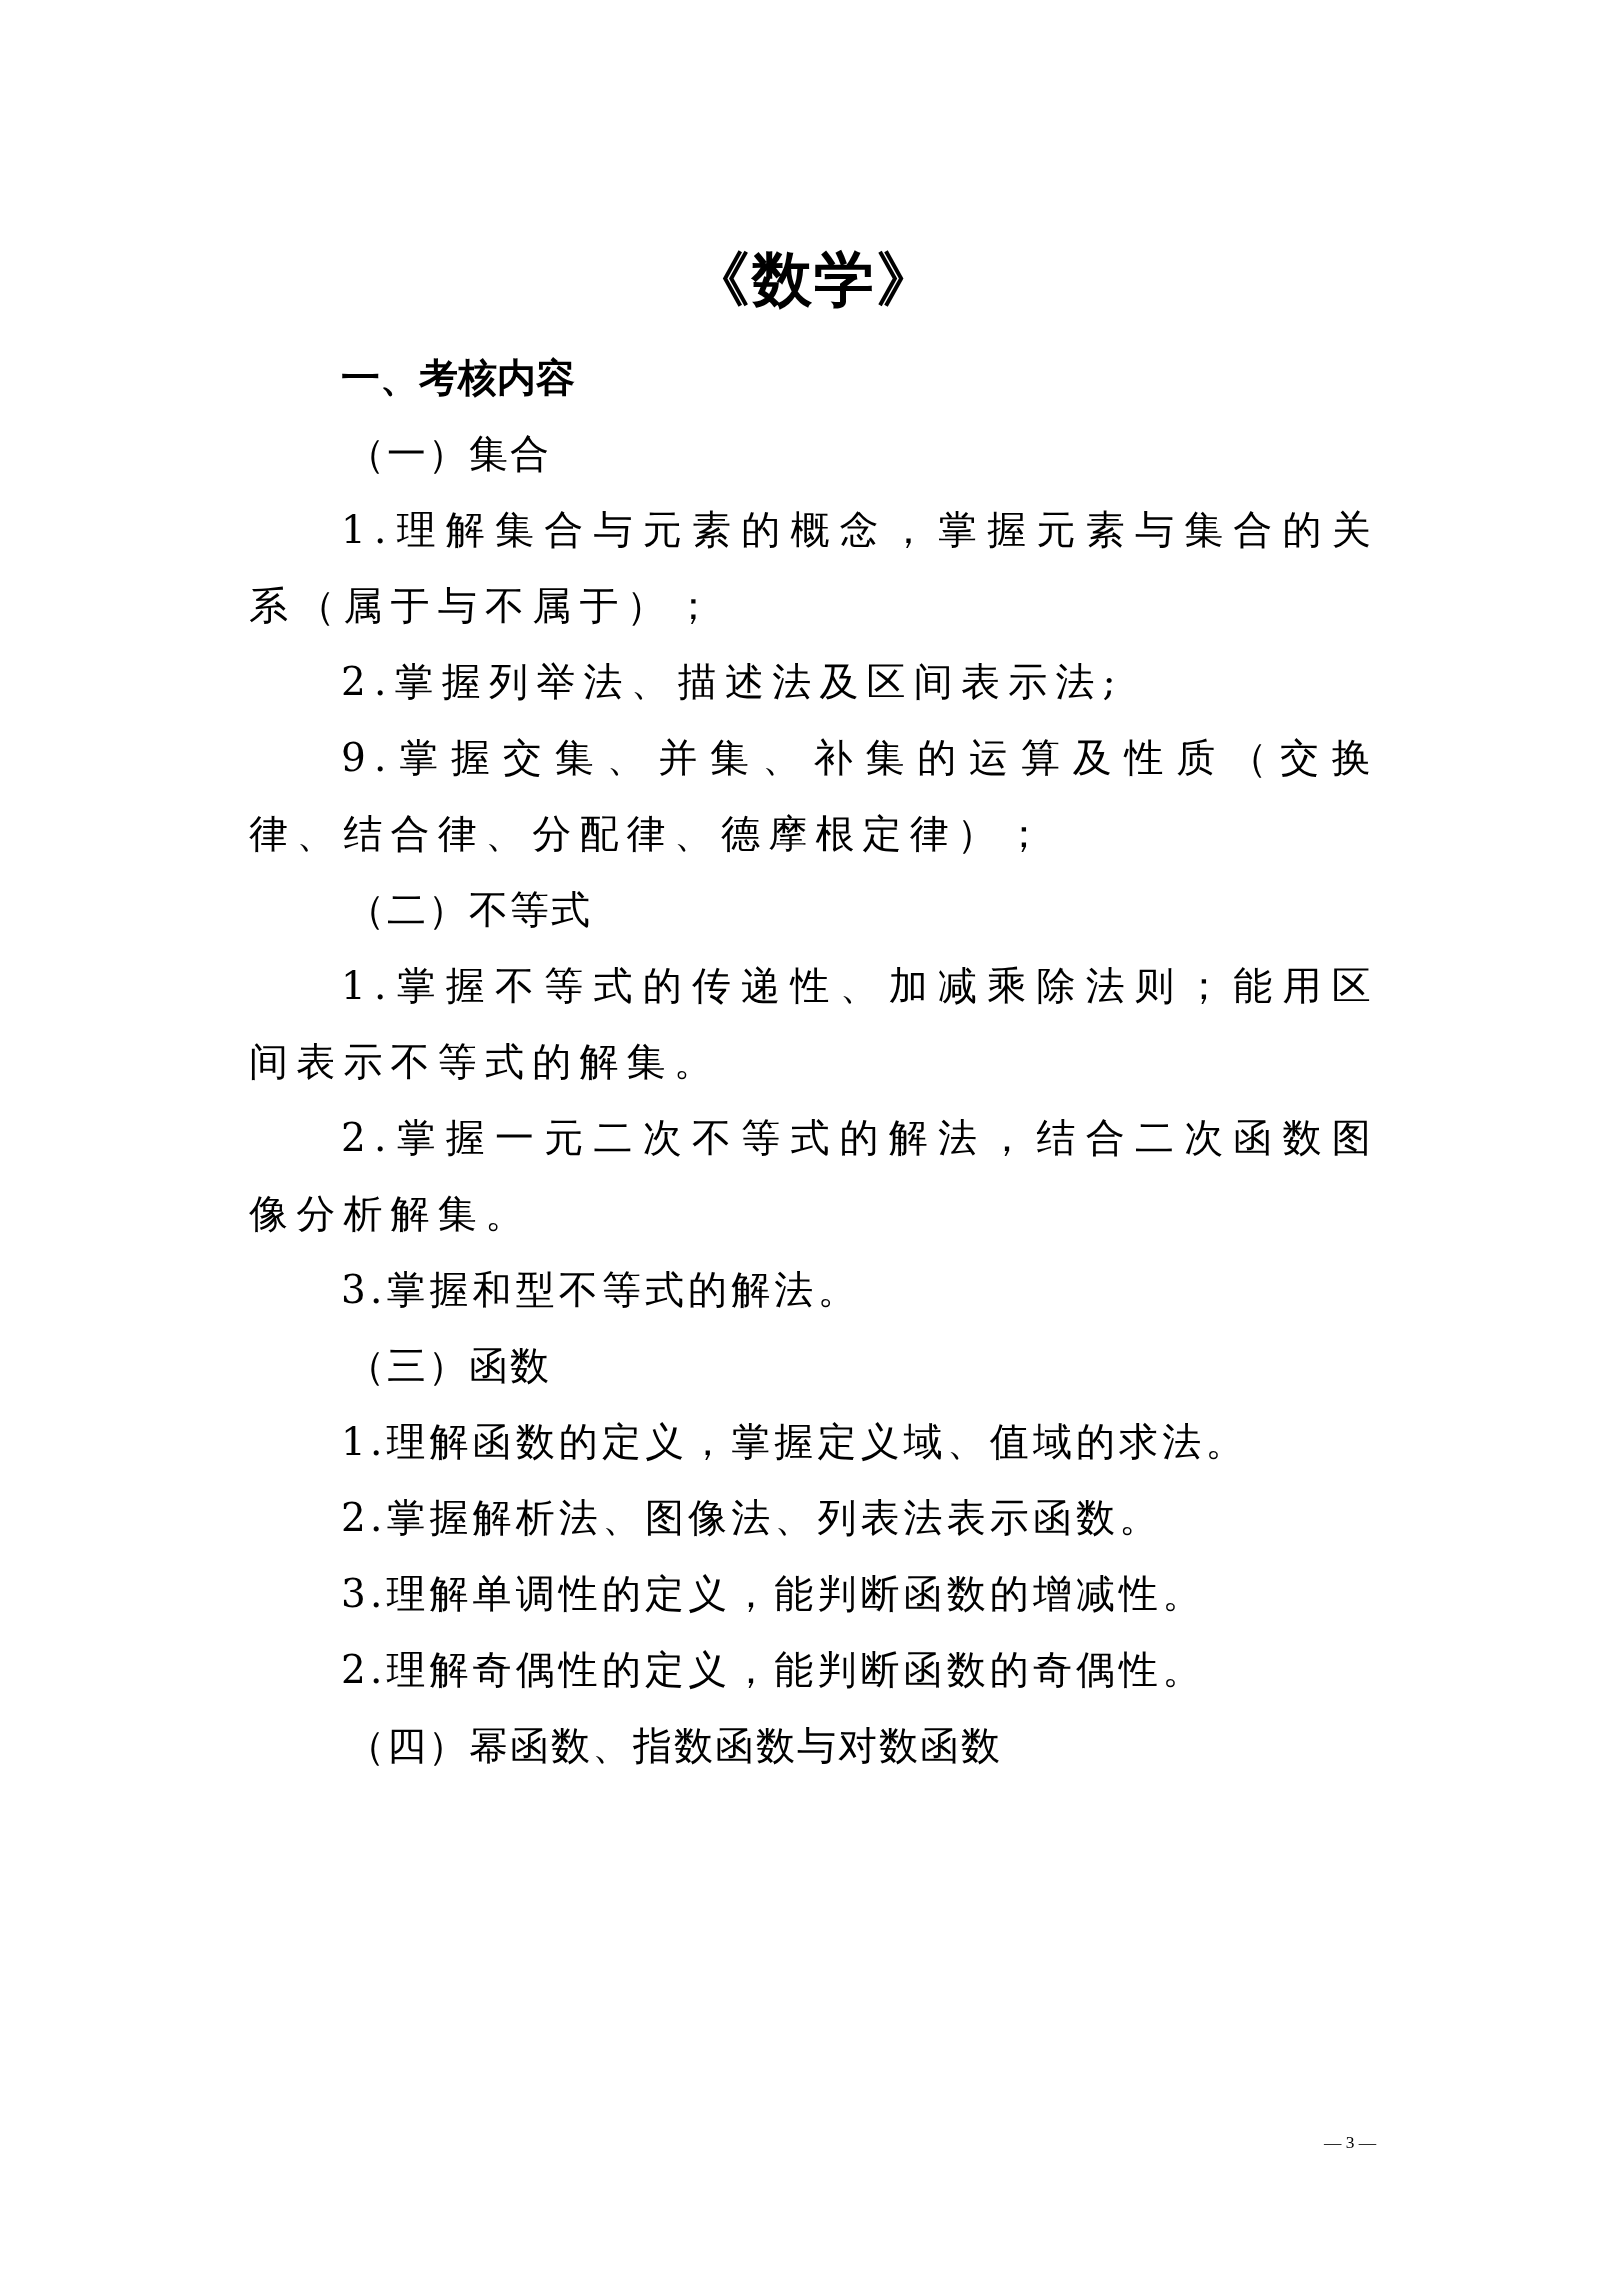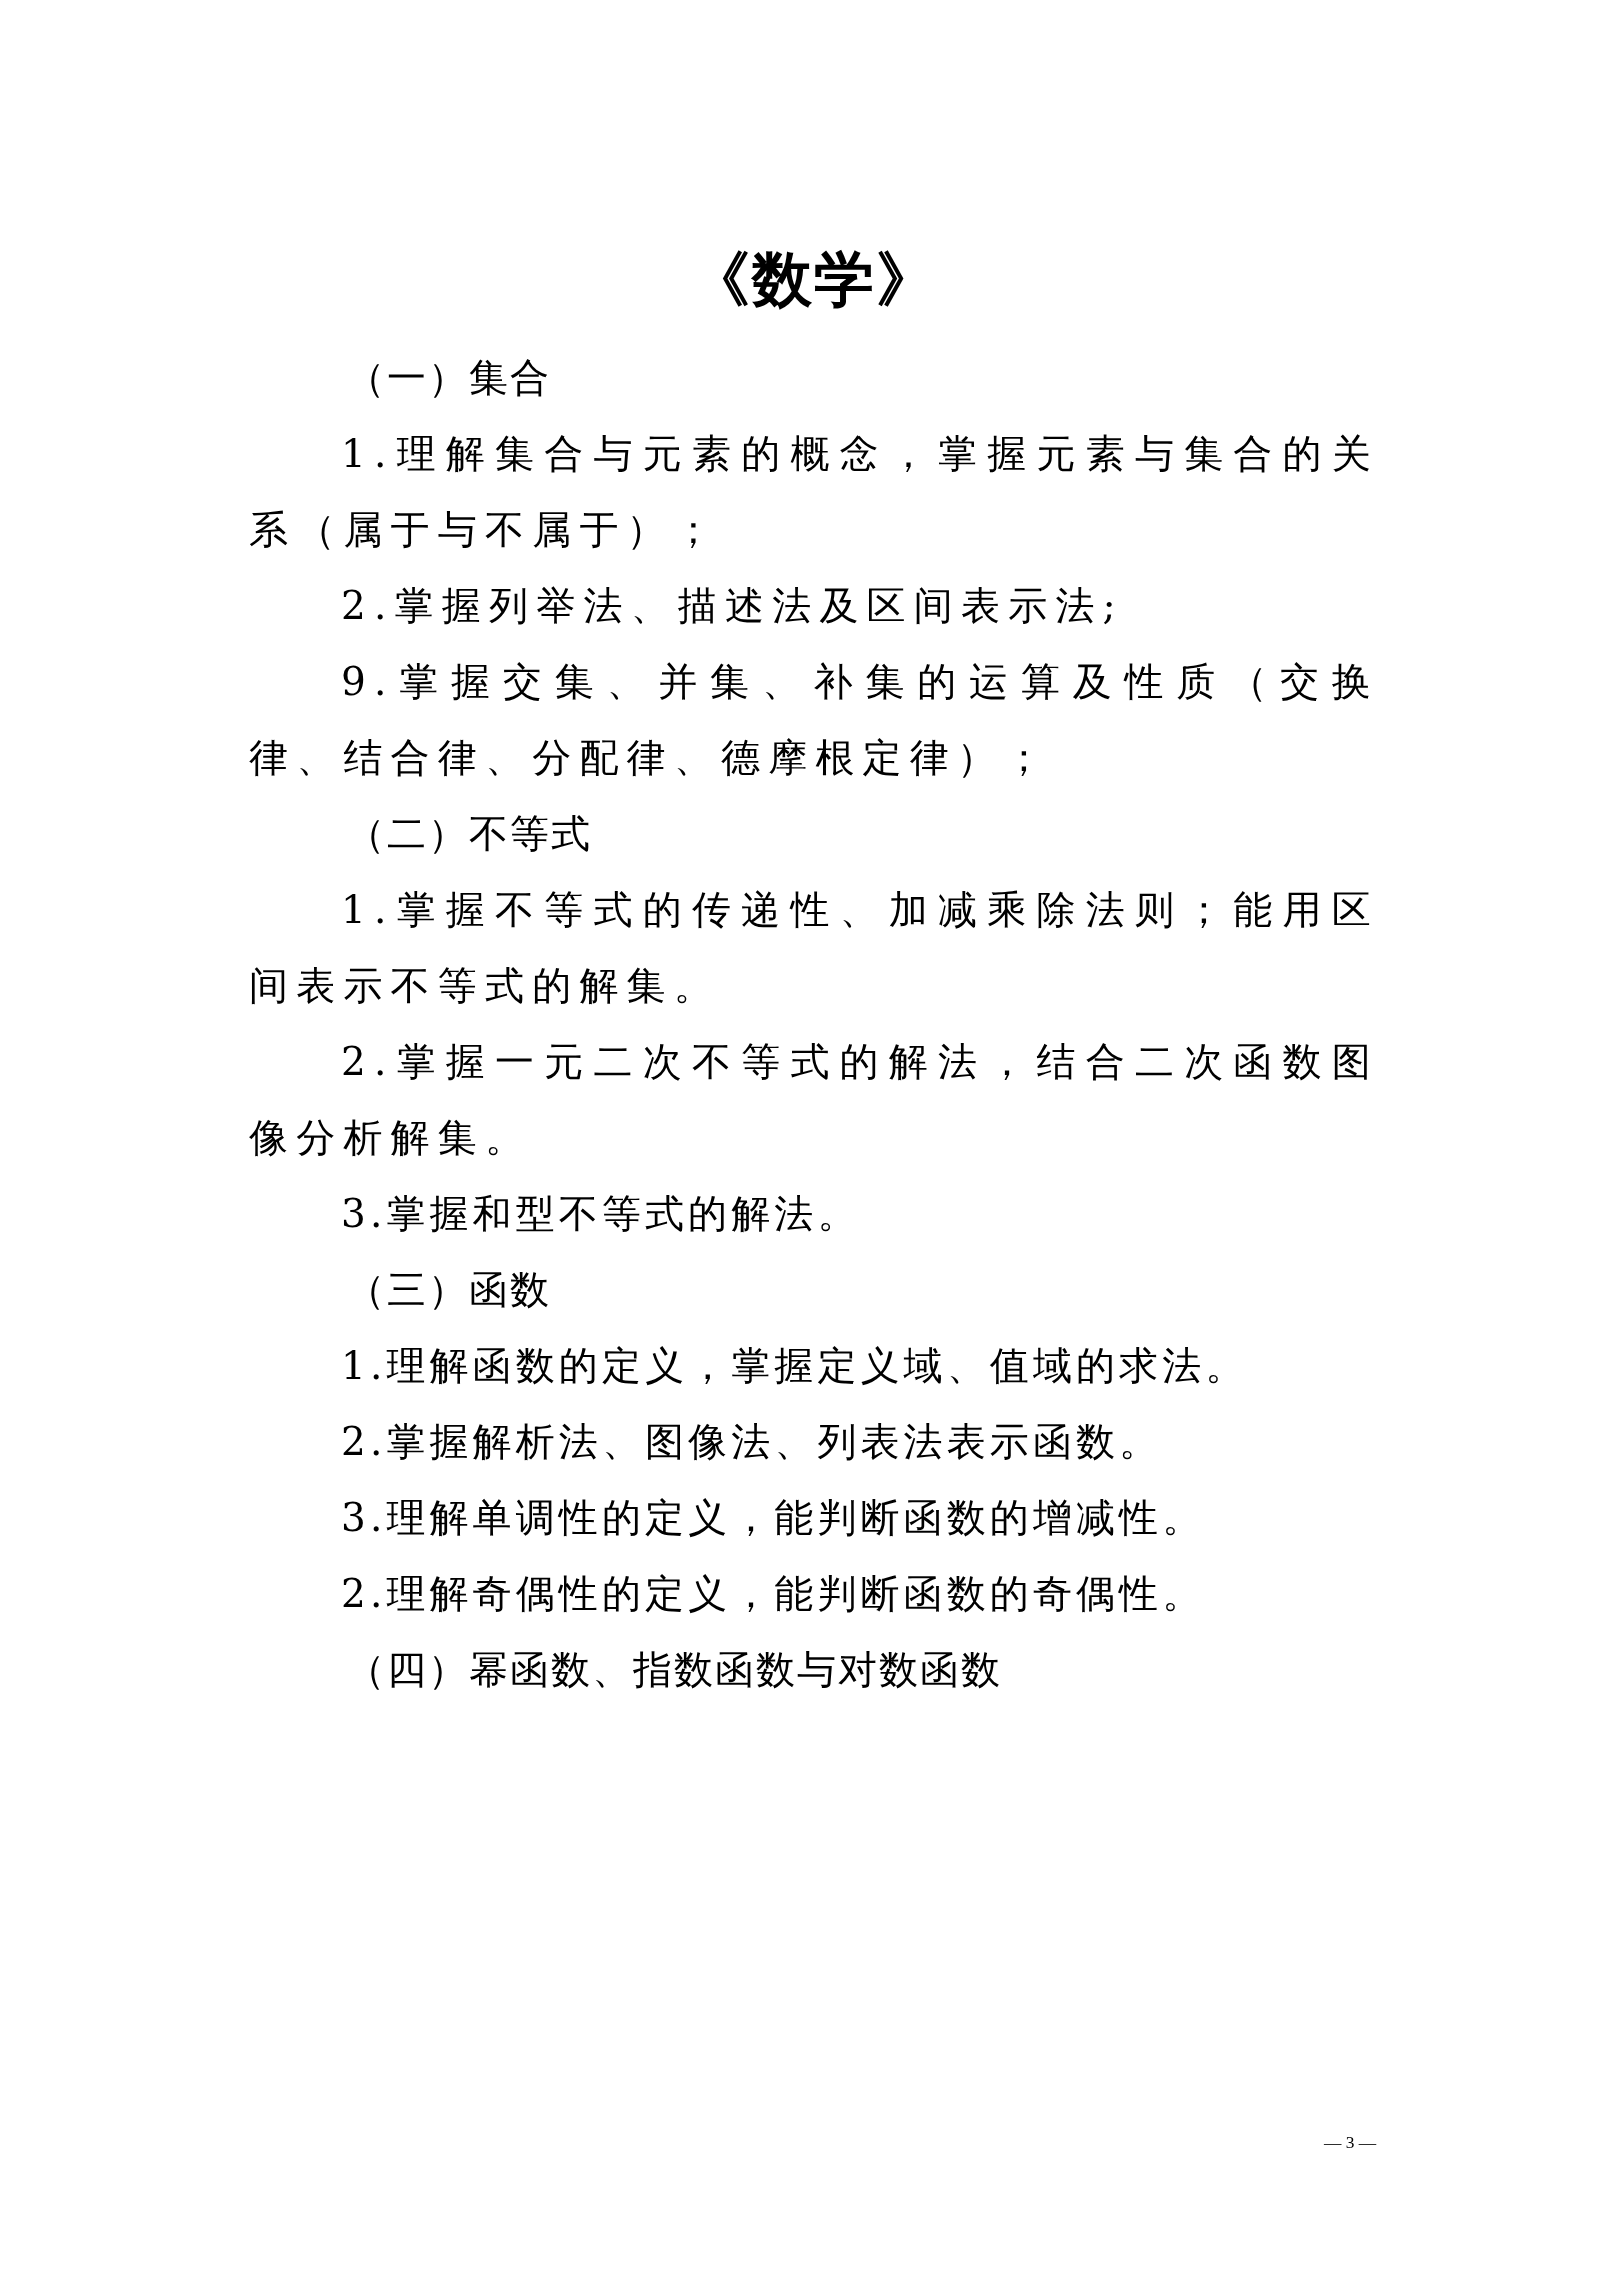--- a/index.html
+++ b/index.html
@@ -67,20 +67,21 @@
     line-height: 20.4px;
     white-space: nowrap;
   }
 </style>
 </head>
 <body>
 
 <div class="page">
   <div class="title">《数学》</div>
 
+  <p class="h1">一、考核内容</p>
 
   <p class="h2">（一）集合</p>
   <p class="para wide">1.理解集合与元素的概念，掌握元素与集合的关系（属于与不属于）；</p>
   <p class="para wide">2.掌握列举法、描述法及区间表示法;</p>
   <p class="para wide">9.掌握交集、并集、补集的运算及性质（交换律、结合律、分配律、德摩根定律）；</p>
 
   <p class="h2">（二）不等式</p>
   <p class="para wide">1.掌握不等式的传递性、加减乘除法则；能用区间表示不等式的解集。</p>
   <p class="para wide">2.掌握一元二次不等式的解法，结合二次函数图像分析解集。</p>
   <p class="para">3.掌握和型不等式的解法。</p>

